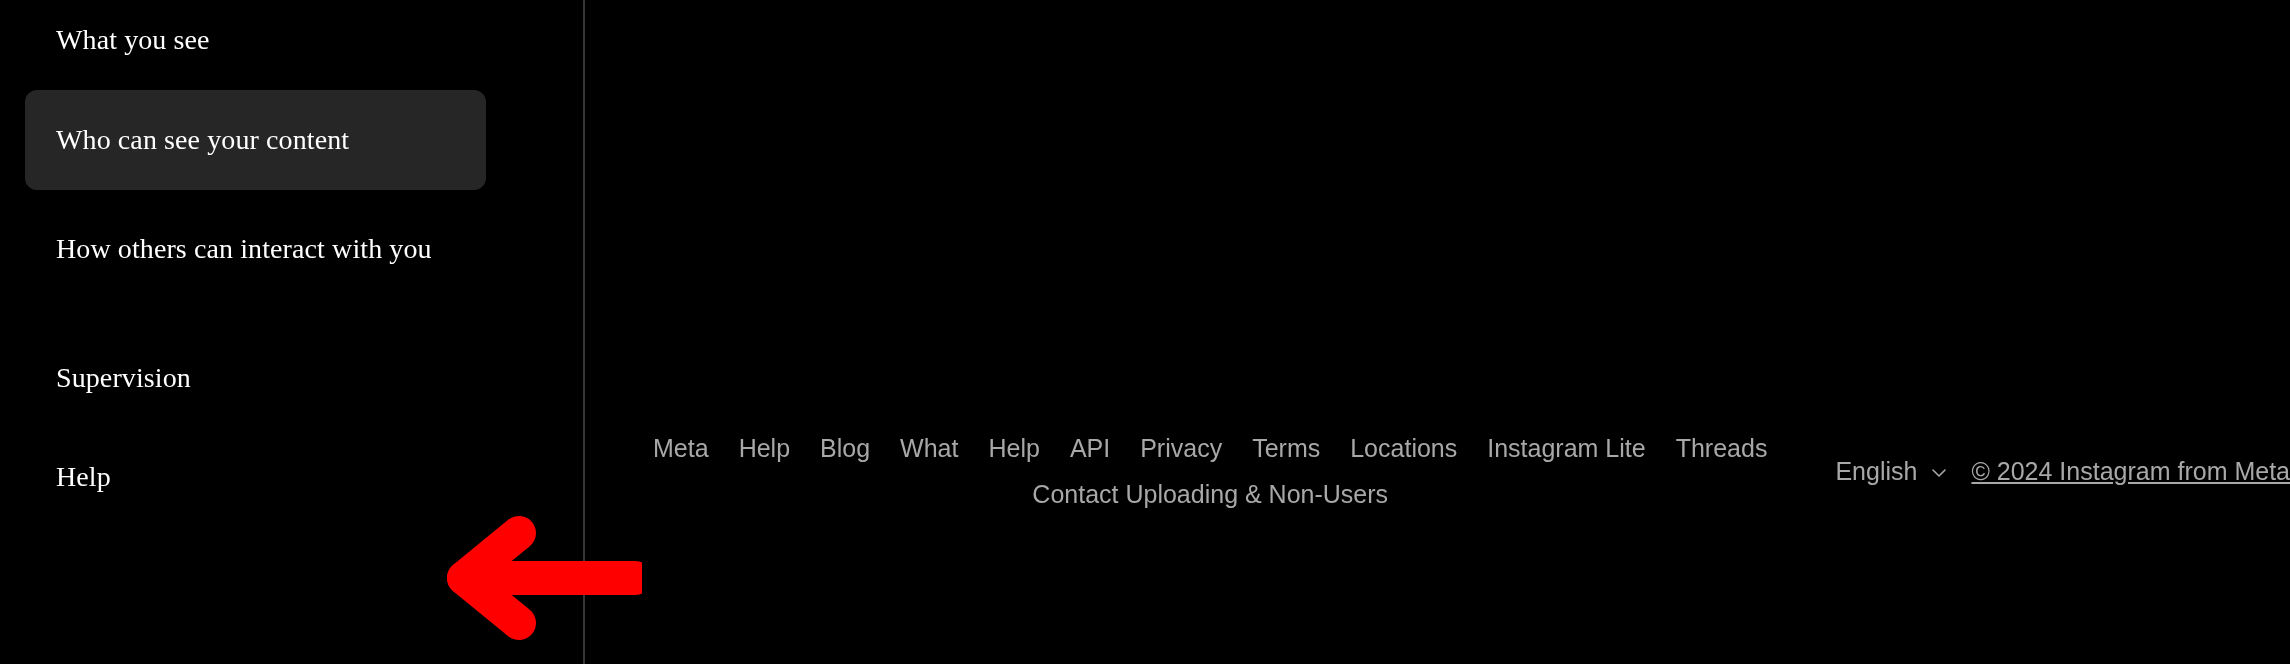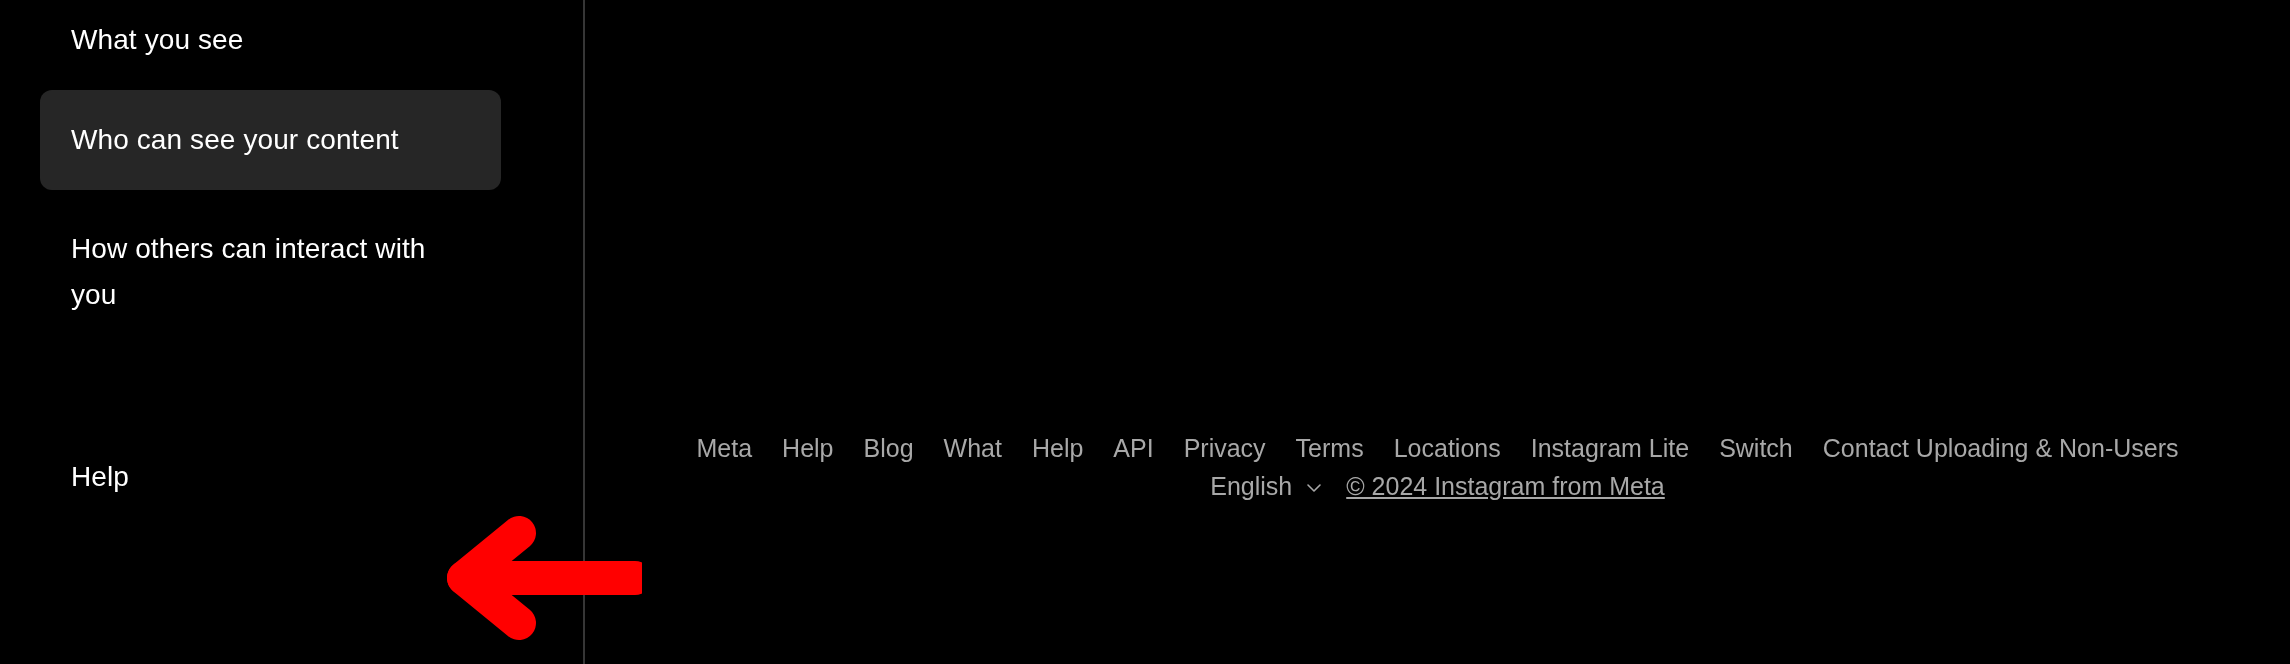--- a/index.html
+++ b/index.html
@@ -40,32 +40,33 @@
     position: absolute;
     left: 0;
     top: 0;
     width: 583px;
     height: 664px;
     background: #000000;
   }
 
   .nav-item {
     position: absolute;
-    left: 40px;
+    left: 25px;
     width: 461px;
     display: flex;
     align-items: center;
     padding: 0 0 0 31px;
     border-radius: 12px;
     cursor: pointer;
     font-size: 28px;
     line-height: 44px;
     font-weight: 400;
     color: #ffffff;
     letter-spacing: 0.1px;
+    font-family: Liberation Serif, serif;
   }
 
   .nav-item.selected {
     background: #262626;
   }
 
   .nav-item.accent {
     color: #0095f6;
     font-weight: 700;
   }
@@ -105,21 +106,21 @@
     height: 664px;
     background: #000000;
   }
 
   .footer {
     position: absolute;
     left: 0;
     top: 425px;
     width: 1705px;
     display: flex;
-    flex-direction: column;
+    flex-direction: row;
     align-items: center;
     gap: 0;
   }
 
   .footer-links {
     display: flex;
     flex-wrap: wrap;
     justify-content: center;
     max-width: 1600px;
     column-gap: 30px;
@@ -194,20 +195,23 @@
     </div>
 
     <div class="nav-item selected pos-who">
       <span class="nav-label-wrap">Who can see your content</span>
     </div>
 
     <div class="nav-item pos-how">
       <span class="nav-label-wrap nav-multiline">How others can interact with you</span>
     </div>
 
+    <div class="nav-item pos-super">
+      <span class="nav-label-wrap">Supervision</span>
+    </div>
 
     <div class="nav-item pos-help">
       <span class="nav-label-wrap">Help</span>
     </div>
 
 
   </nav>
 
   <div class="divider"></div>
 
@@ -219,21 +223,21 @@
         <a class="footer-link">Meta</a>
         <a class="footer-link">Help</a>
         <a class="footer-link">Blog</a>
         <a class="footer-link">What</a>
         <a class="footer-link">Help</a>
         <a class="footer-link">API</a>
         <a class="footer-link">Privacy</a>
         <a class="footer-link">Terms</a>
         <a class="footer-link">Locations</a>
         <a class="footer-link">Instagram Lite</a>
-        <a class="footer-link">Switch</a>
+        <a class="footer-link">Threads</a>
         <a class="footer-link">Contact Uploading &amp; Non-Users</a>
       </div>
 
       <div class="footer-bottom">
 
         <div class="lang-select">
           <span>English</span>
           <span class="chevron">
             <svg width="20" height="20" viewBox="0 0 20 20" fill="none">
               <path d="M4 7 L10 13 L16 7" stroke="#a8a8a8" stroke-width="1.6" stroke-linecap="round" stroke-linejoin="round"></path>

